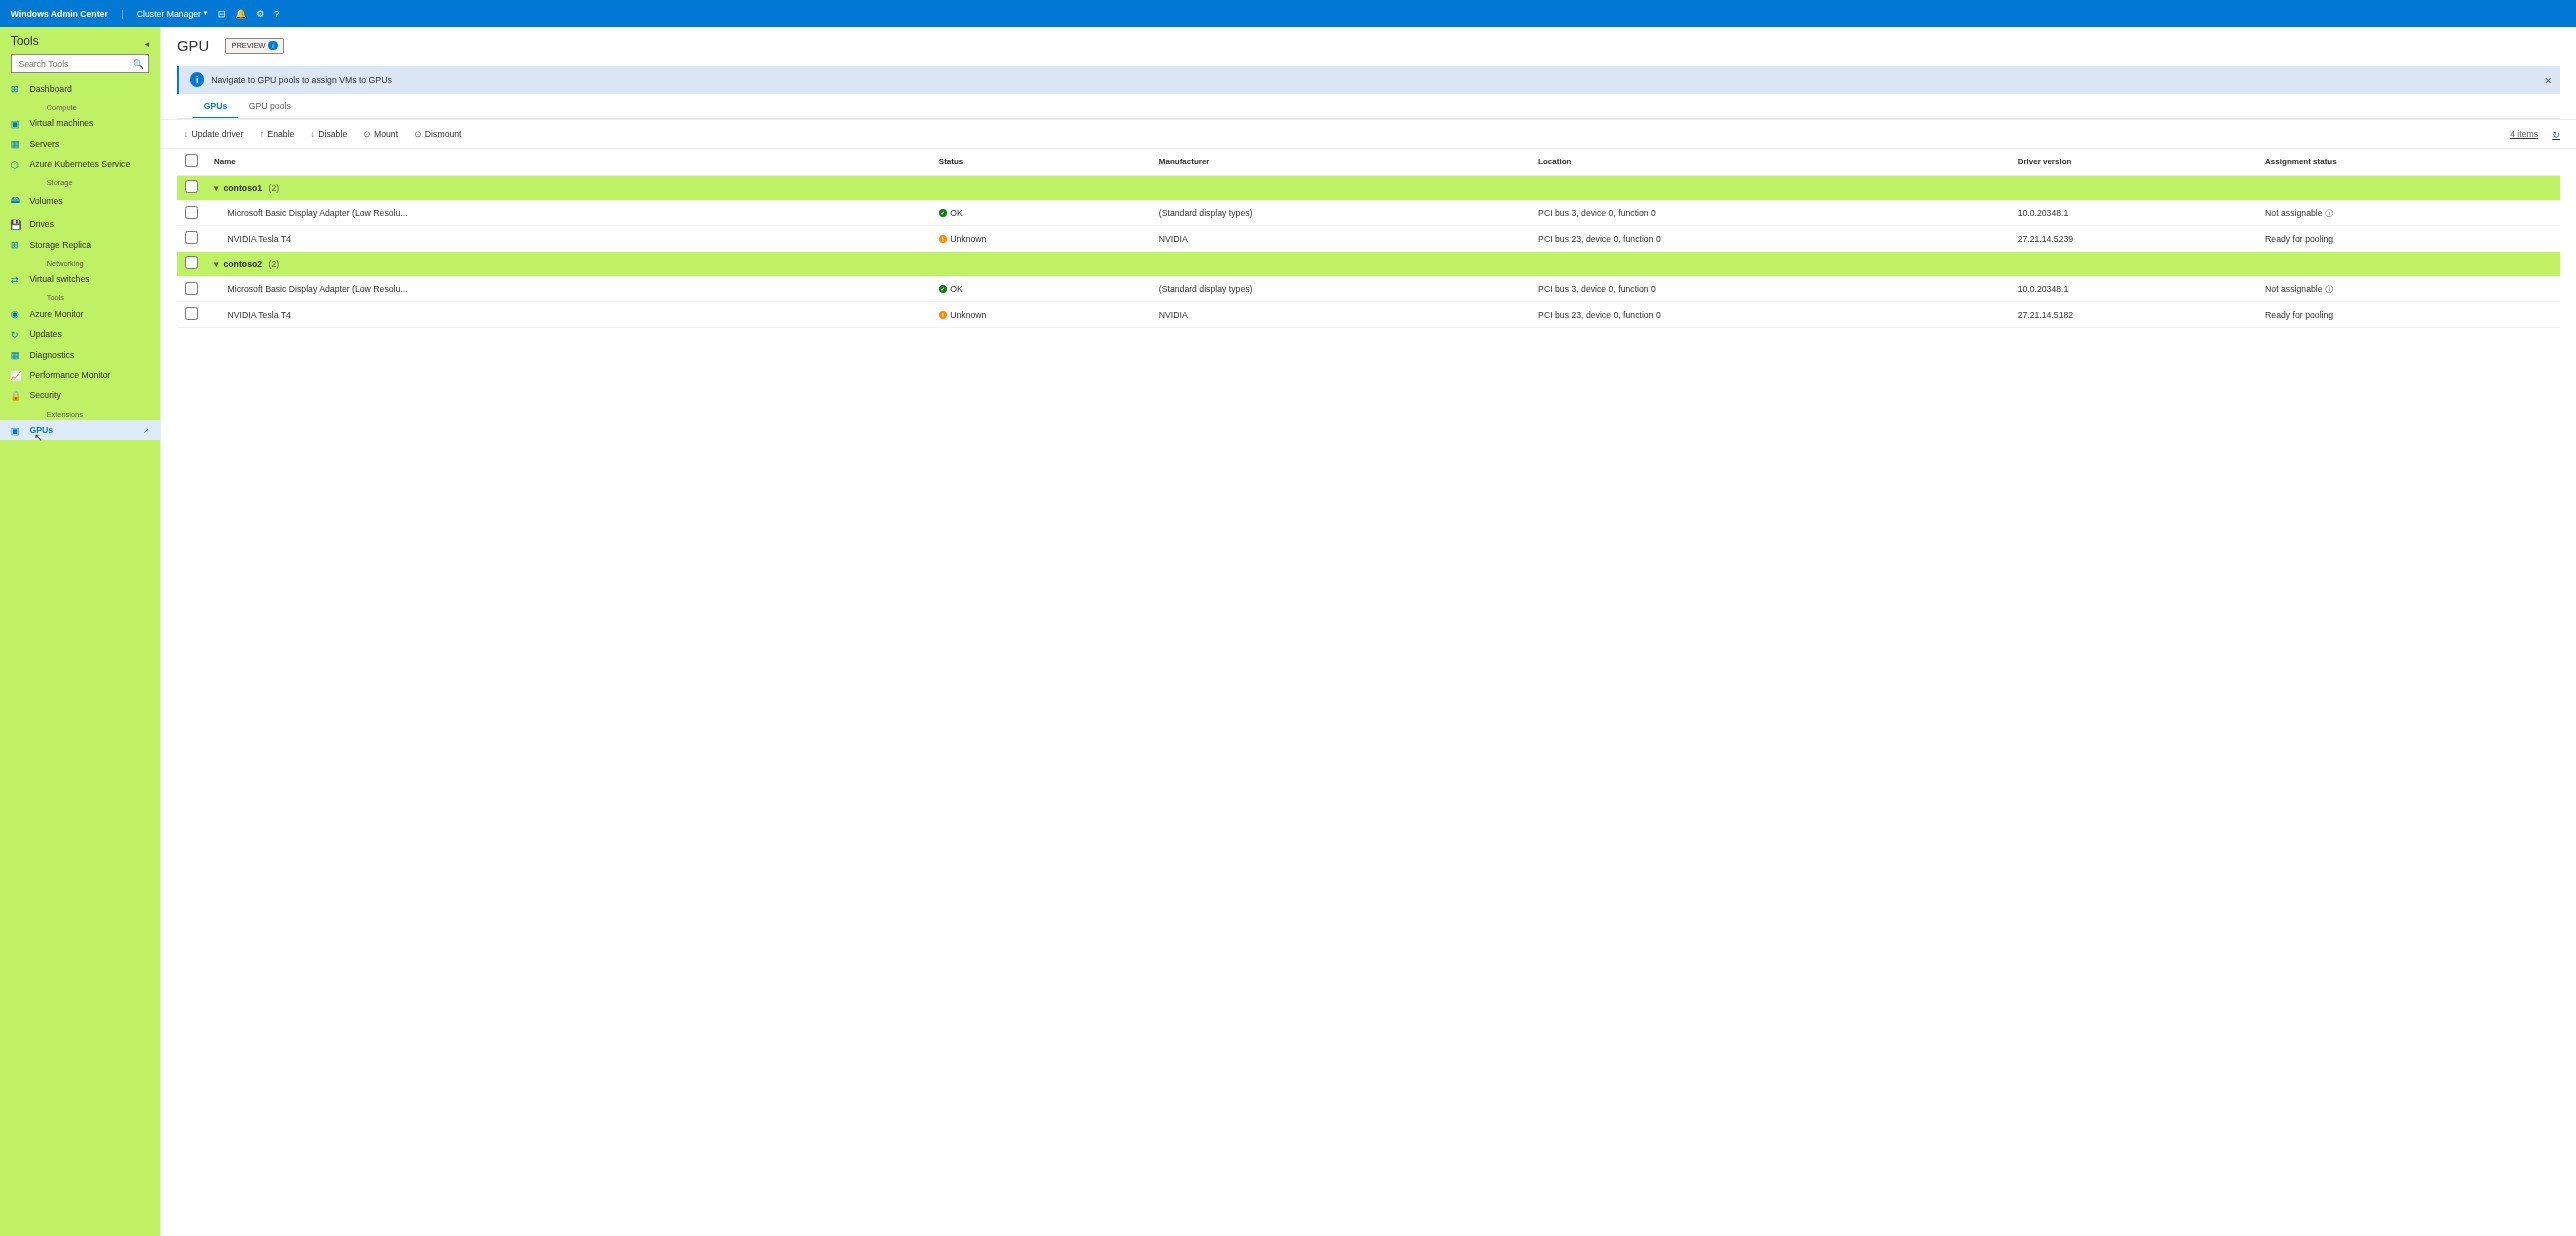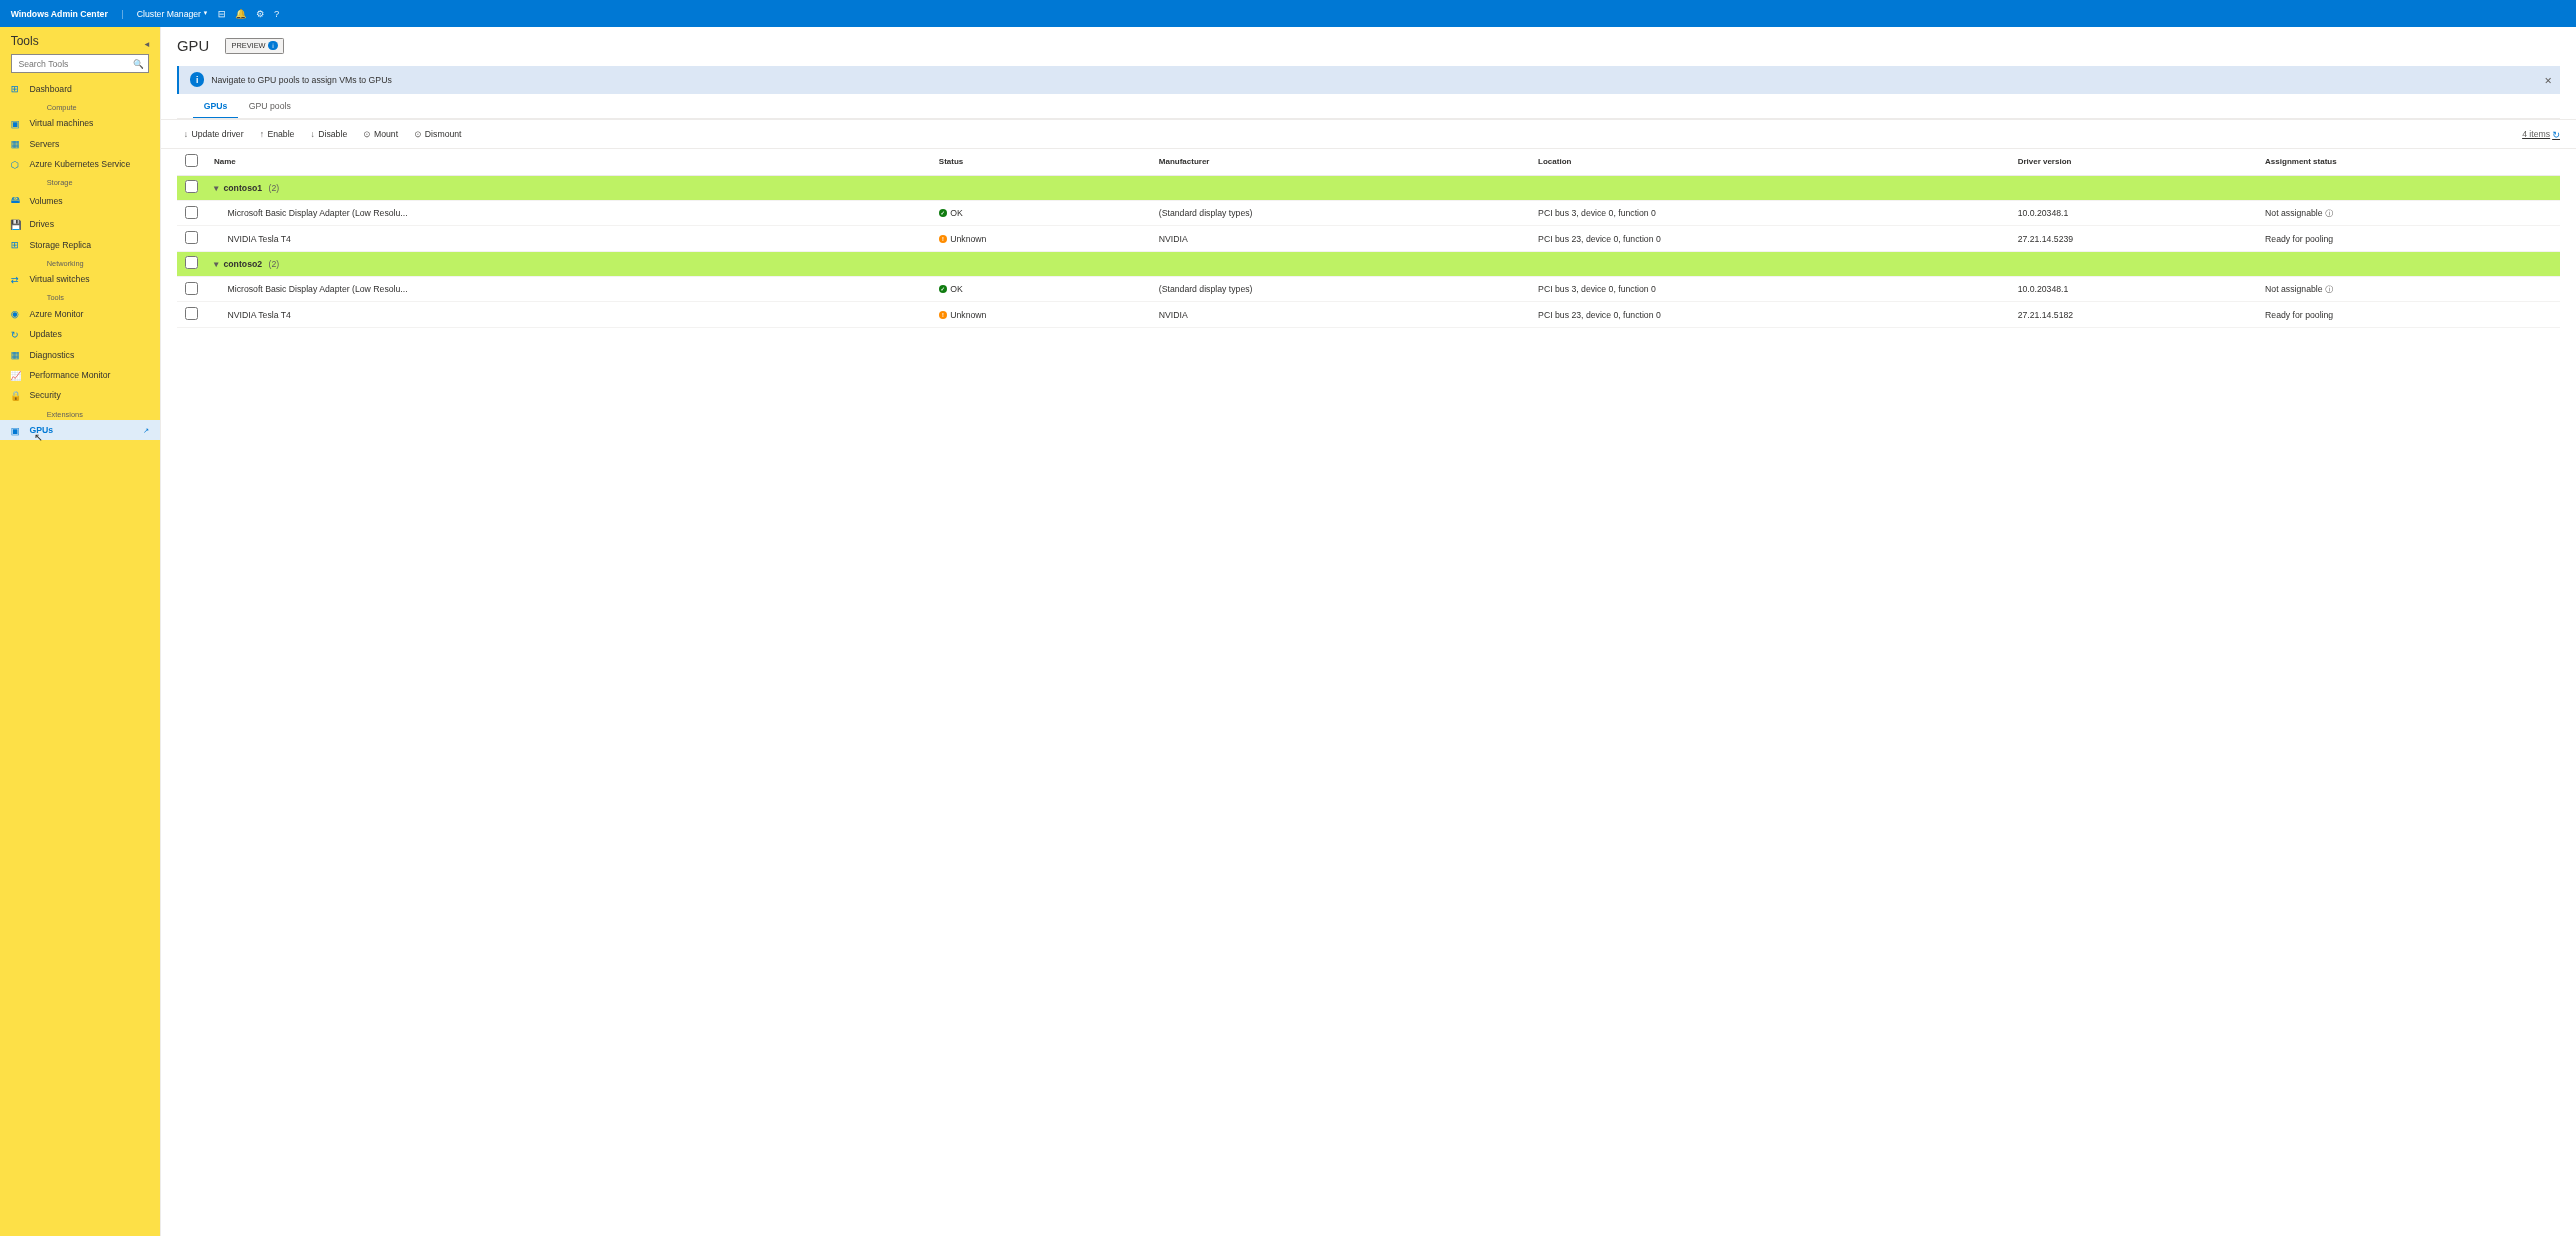--- a/index.html
+++ b/index.html
@@ -17,21 +17,21 @@
     .topbar-ms-logo { display: flex; align-items: center; gap: 2.7px; font-size: 10px; font-weight: 600; color: white; }
     .topbar-ms-squares { display: grid; grid-template-columns: 5.4px 5.4px; grid-template-rows: 5.4px 5.4px; gap: 0.7px; margin-right: 2.7px; }
     .sq1 { background: #f25022; } .sq2 { background: #7fba00; } .sq3 { background: #00a4ef; } .sq4 { background: #ffb900; }
     .topbar-right { display: flex; align-items: center; gap: 9.4px; }
     .topbar-icon { color: white; font-size: 9.4px; cursor: pointer; opacity: 0.9; }
 
     
     .main-layout { display: flex; height: calc(100vh - 27px); }
 
     
-    .sidebar { width: 161px; background: #fde047; border-right: 0.7px solid #edebe9; display: flex; flex-direction: column; overflow-y: auto; flex-shrink: 0; }
+    .sidebar { width: 161px; background: #bef264; border-right: 0.7px solid #edebe9; display: flex; flex-direction: column; overflow-y: auto; flex-shrink: 0; }
     .sidebar-header { padding: 6.7px 10.7px 2.7px; }
     .sidebar-app-title { font-size: 12px; font-weight: 300; color: #323130; margin-bottom: 5.4px; }
     .sidebar-search { position: relative; margin-bottom: 2.7px; }
     .sidebar-search input { width: 100%; border: 0.7px solid #8a8886; padding: 3.4px 20px 3.4px 6.7px; font-size: 8.7px; color: #323130; background: white; outline: none; }
     .sidebar-search-icon { position: absolute; right: 5.4px; top: 50%; transform: translateY(-50%); color: #605e5c; font-size: 8.7px; }
     .sidebar-section-label { font-size: 7.4px; color: #605e5c; padding: 4px 10.7px 1.3px; font-weight: 400; border-top: none; margin-left: 36px; }
     .sidebar-item { display: flex; align-items: center; padding: 4.7px 10.7px; cursor: pointer; gap: 6.7px; position: relative; }
     .sidebar-item.active { background: #deecf9; }
     .sidebar-item-icon { font-size: 9.4px; color: #0078d4; width: 12px; flex-shrink: 0; }
     .sidebar-item-label { font-size: 8.7px; color: #323130; flex: 1; }
@@ -57,21 +57,21 @@
 
     
     .tabs { display: flex; gap: 0; padding: 0 16px; background: white; border-bottom: 0.7px solid #edebe9; }
     .tab { padding: 6.7px 10.7px; font-size: 8.7px; cursor: pointer; color: #605e5c; border-bottom: 1.3px solid transparent; }
     .tab.active { color: #0078d4; border-bottom: 1.3px solid #0078d4; font-weight: 600; }
 
     
     .toolbar { display: flex; align-items: center; padding: 5.4px 16px; background: white; gap: 2.7px; border-bottom: 0.7px solid #edebe9; }
     .toolbar-btn { display: flex; align-items: center; gap: 3.4px; padding: 3.4px 6.7px; font-size: 8.7px; color: #323130; cursor: pointer; border: none; background: none; }
     .toolbar-btn-icon { font-size: 8.7px; color: #605e5c; }
-    .toolbar-right { margin-left: auto; display: flex; align-items: center; gap: 2px; text-decoration: underline; }
+    .toolbar-right { margin-left: auto; display: flex; align-items: center; gap: 14px; text-decoration: underline; }
     .item-count { font-size: 8.7px; color: #605e5c; }
     .refresh-btn { cursor: pointer; font-size: 9.4px; color: #0078d4; }
 
     
     .table-container { flex: 1; overflow-y: auto; padding: 0 16px 16px; background: white; }
     table { width: 100%; border-collapse: collapse; }
     thead tr { border-bottom: 0.7px solid #edebe9; }
     th { font-size: 8px; font-weight: 600; color: #323130; padding: 5.4px 8px; text-align: left; white-space: nowrap; }
     th:first-child { width: 20px; }
     td { font-size: 8.7px; color: #323130; padding: 4.7px 8px; border-bottom: 0.7px solid #f3f2f1; white-space: nowrap; }

